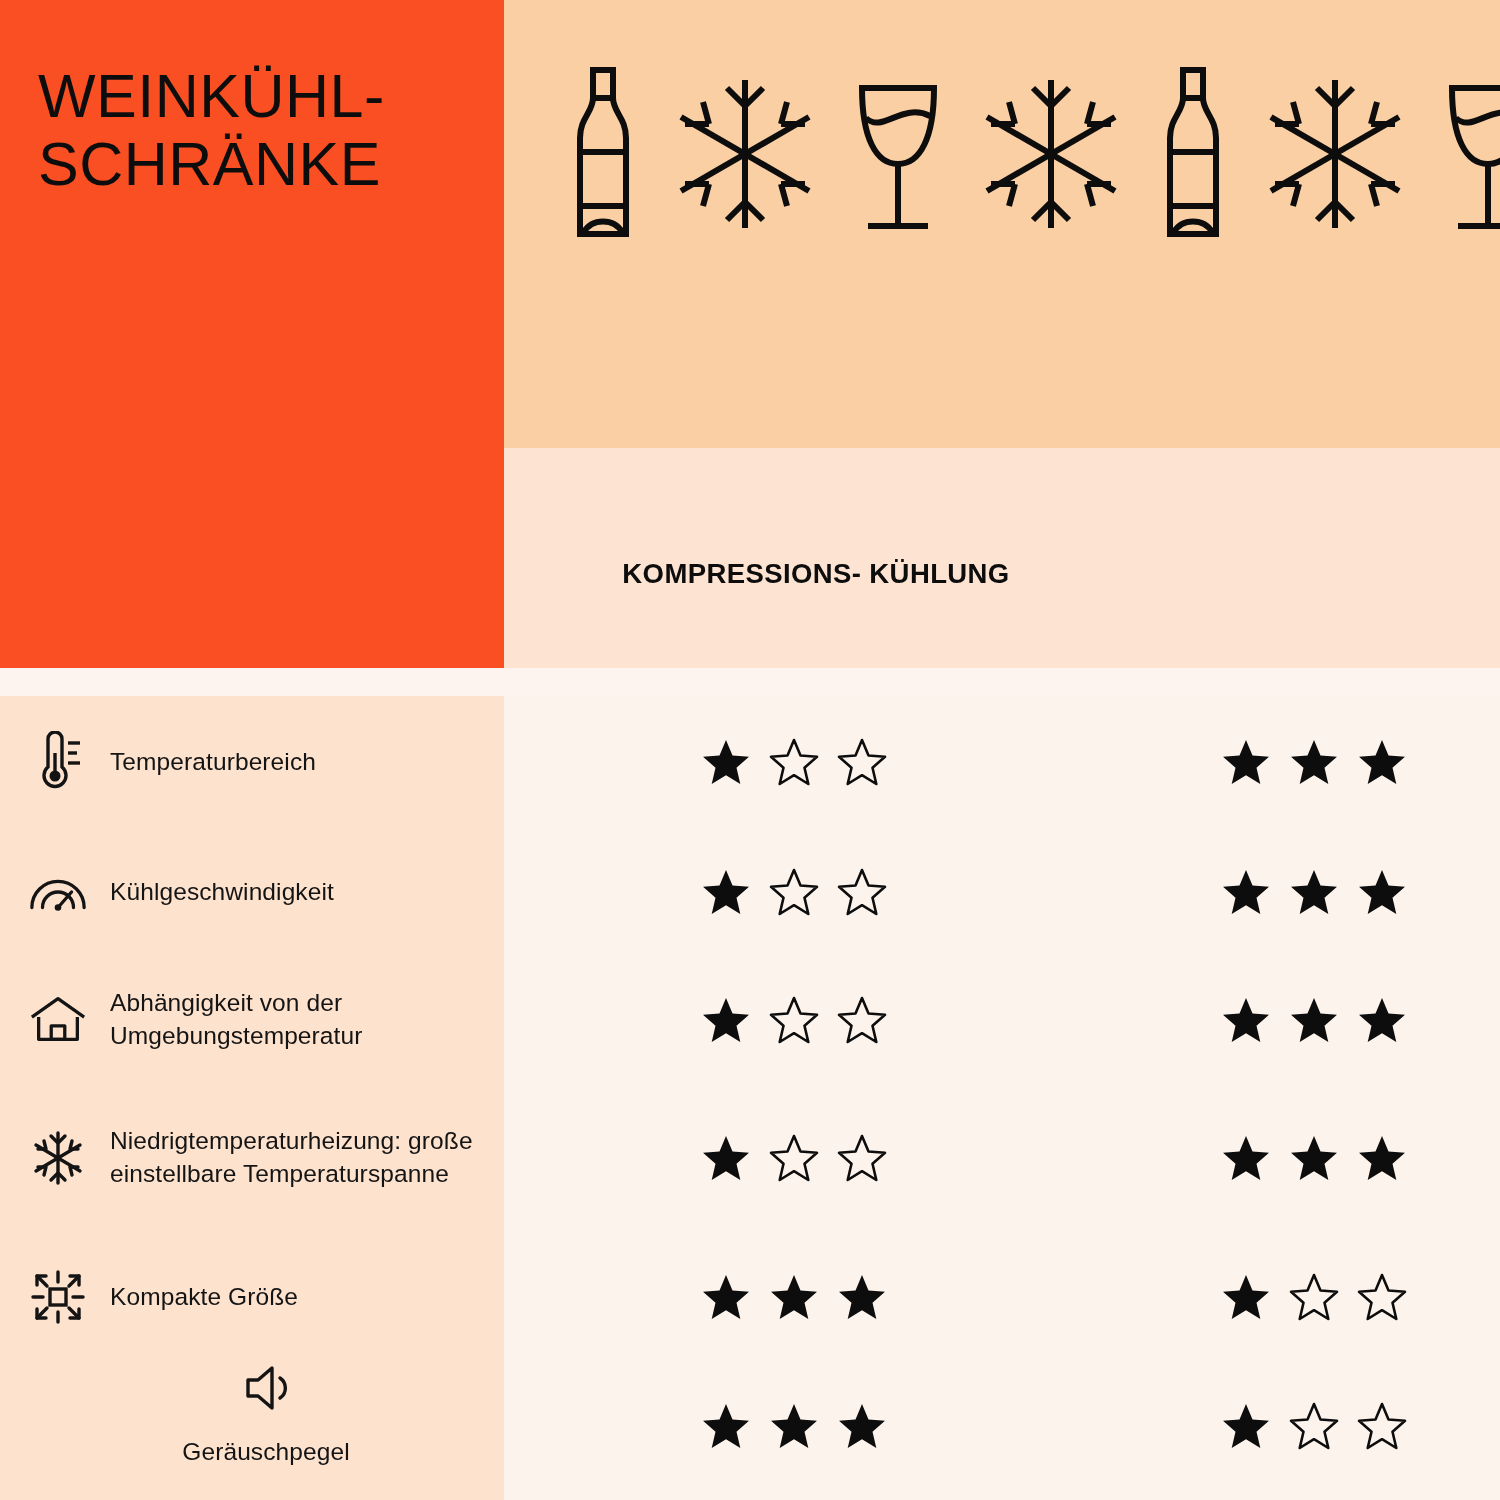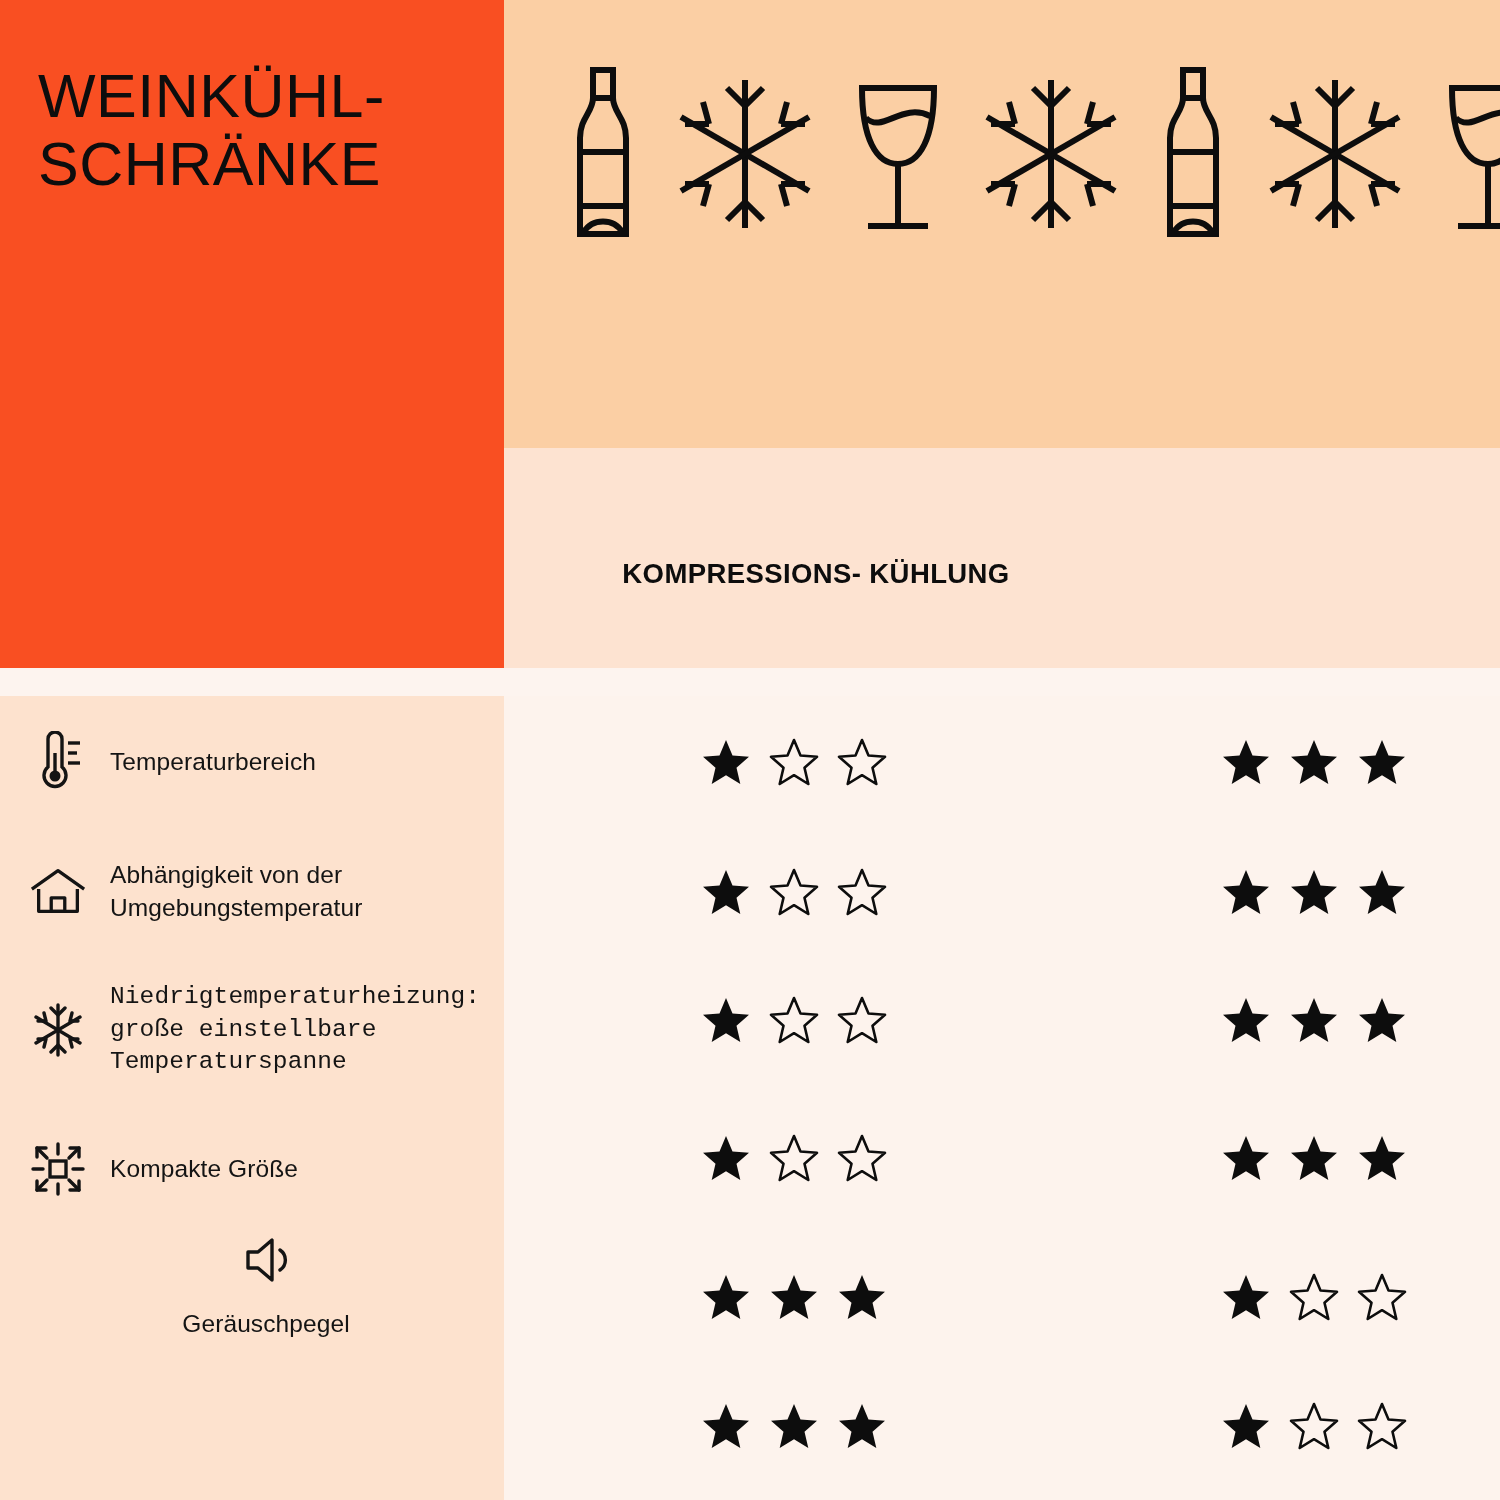--- a/index.html
+++ b/index.html
@@ -219,33 +219,44 @@
           <circle cx="25" cy="45" r="5.5" fill="#141414" stroke="none"></circle>
           <line x1="25" y1="22" x2="25" y2="41"></line>
           <line x1="38" y1="12" x2="50" y2="12"></line>
           <line x1="38" y1="22" x2="47" y2="22"></line>
           <line x1="38" y1="32" x2="50" y2="32"></line>
         </svg>
       </span>
       <span class="label-text">Temperaturbereich</span>
     </div>
 
+    <div class="label-row" style="height:128px;">
+      <span class="label-icon">
+        <svg width="62" height="48" viewBox="0 0 62 48" fill="none" stroke="#141414" stroke-width="3.4" stroke-linecap="round">
+          <path d="M4 40 a27 27 0 0 1 54 0"></path>
+          <path d="M15 40 a16 16 0 0 1 32 0"></path>
+          <line x1="31" y1="40" x2="45" y2="24"></line>
+          <circle cx="31" cy="40" r="3.4" fill="#141414" stroke="none"></circle>
+        </svg>
+      </span>
+      <span class="label-text">Kühlgeschwindigkeit</span>
+    </div>
 
     <div class="label-row" style="height:128px;">
       <span class="label-icon">
         <svg width="62" height="54" viewBox="0 0 62 54" fill="none" stroke="#141414" stroke-width="3.4" stroke-linejoin="round">
           <path d="M4 24 L31 5 L58 24"></path>
           <path d="M11 24 L11 47 L51 47 L51 24"></path>
           <rect x="24" y="33" width="14" height="14"></rect>
         </svg>
       </span>
       <span class="label-text">Abhängigkeit von der Umgebungstemperatur</span>
     </div>
 
-    <div class="label-row" style="height:148px;font-family:Liberation Mono, monospace;">
+    <div class="label-row" style="height:148px;">
       <span class="label-icon">
         <svg width="58" height="58" viewBox="0 0 58 58" fill="none" stroke="#141414" stroke-width="3.4" stroke-linecap="round">
           <line x1="29" y1="4" x2="29" y2="54"></line>
           <line x1="7" y1="16" x2="51" y2="42"></line>
           <line x1="51" y1="16" x2="7" y2="42"></line>
           <path d="M29 14 L22 7 M29 14 L36 7 M29 44 L22 51 M29 44 L36 51"></path>
           <path d="M17 20 L9 20 M17 20 L15 12 M41 38 L49 38 M41 38 L43 46"></path>
           <path d="M41 20 L49 20 M41 20 L43 12 M17 38 L9 38 M17 38 L15 46"></path>
         </svg>
       </span>

